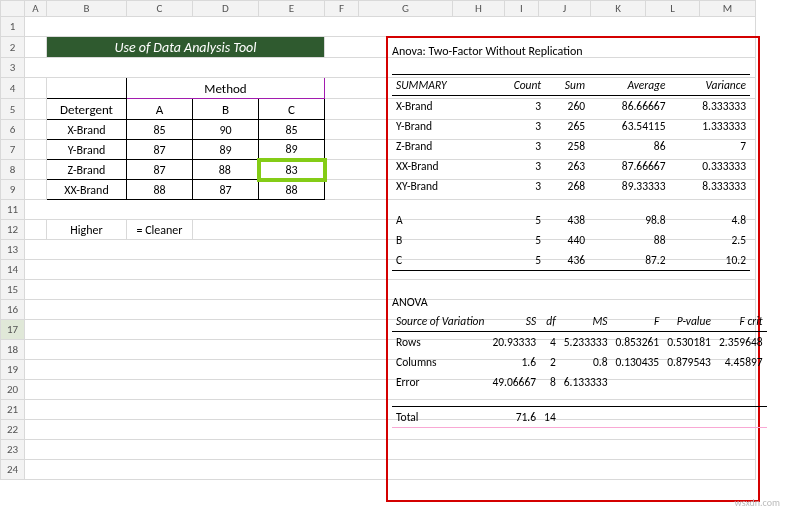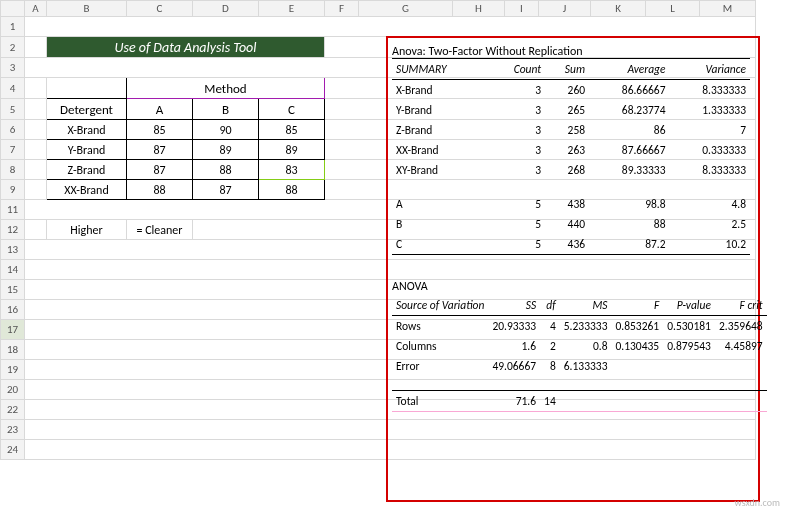--- a/index.html
+++ b/index.html
@@ -78,20 +78,21 @@
   .anova-wrap {
     position: absolute;
     left: 392px;
     top: 44px;
     width: 358px;
     font-size: 11.5px;
     color: #000;
   }
   .anova-wrap .title {
     font-size: 12px;
+    margin-bottom: 16px;
     text-align: left;
   }
   .anova-tbl {
     border-collapse: collapse;
     width: 100%;
   }
   .anova-tbl th, .anova-tbl td {
     padding: 3px 4px 3px 4px;
     text-align: right;
     font-weight: normal;
@@ -190,21 +191,21 @@
     <td style="border:1px solid #000;">89</td>
     <td style="border:1px solid #000;">89</td>
     <td colspan="8"></td>
         </tr>
   <tr>
           <th class="rowhdr">8</th>
           <td></td>
     <td class="tbl-row" style="border:1px solid #000;">Z-Brand</td>
     <td style="border:1px solid #000;">87</td>
     <td style="border:1px solid #000;">88</td>
-    <td style="border:1px solid #84cc16;">83</td>
+    <td style="border:4px solid #84cc16;">83</td>
     <td colspan="8"></td>
         </tr>
   <tr>
           <th class="rowhdr">9</th>
           <td></td>
     <td class="tbl-row" style="border:1px solid #000;">XX-Brand</td>
     <td style="border:1px solid #000;">88</td>
     <td style="border:1px solid #000;">87</td>
     <td style="border:1px solid #000;">88</td>
     <td colspan="8"></td>
@@ -243,20 +244,24 @@
   <tr>
           <th class="rowhdr">18</th>
           <td colspan="13"></td>
         </tr>
   <tr>
           <th class="rowhdr">19</th>
           <td colspan="13"></td>
         </tr>
   <tr>
           <th class="rowhdr">20</th>
+          <td colspan="13"></td>
+        </tr>
+  <tr>
+          <th class="rowhdr">21</th>
           <td colspan="13"></td>
         </tr>
   <tr>
           <th class="rowhdr">22</th>
           <td colspan="13"></td>
         </tr>
   <tr>
           <th class="rowhdr">23</th>
           <td colspan="13"></td>
         </tr>
@@ -285,21 +290,21 @@
             <td class="l">X-Brand</td>
             <td>3</td>
             <td>260</td>
             <td>86.66667</td>
             <td>8.333333</td>
           </tr>
     <tr>
             <td class="l">Y-Brand</td>
             <td>3</td>
             <td>265</td>
-            <td>68.23774</td>
+            <td>63.54115</td>
             <td>1.333333</td>
           </tr>
     <tr>
             <td class="l">Z-Brand</td>
             <td>3</td>
             <td>258</td>
             <td>86</td>
             <td>7</td>
           </tr>
     <tr>

